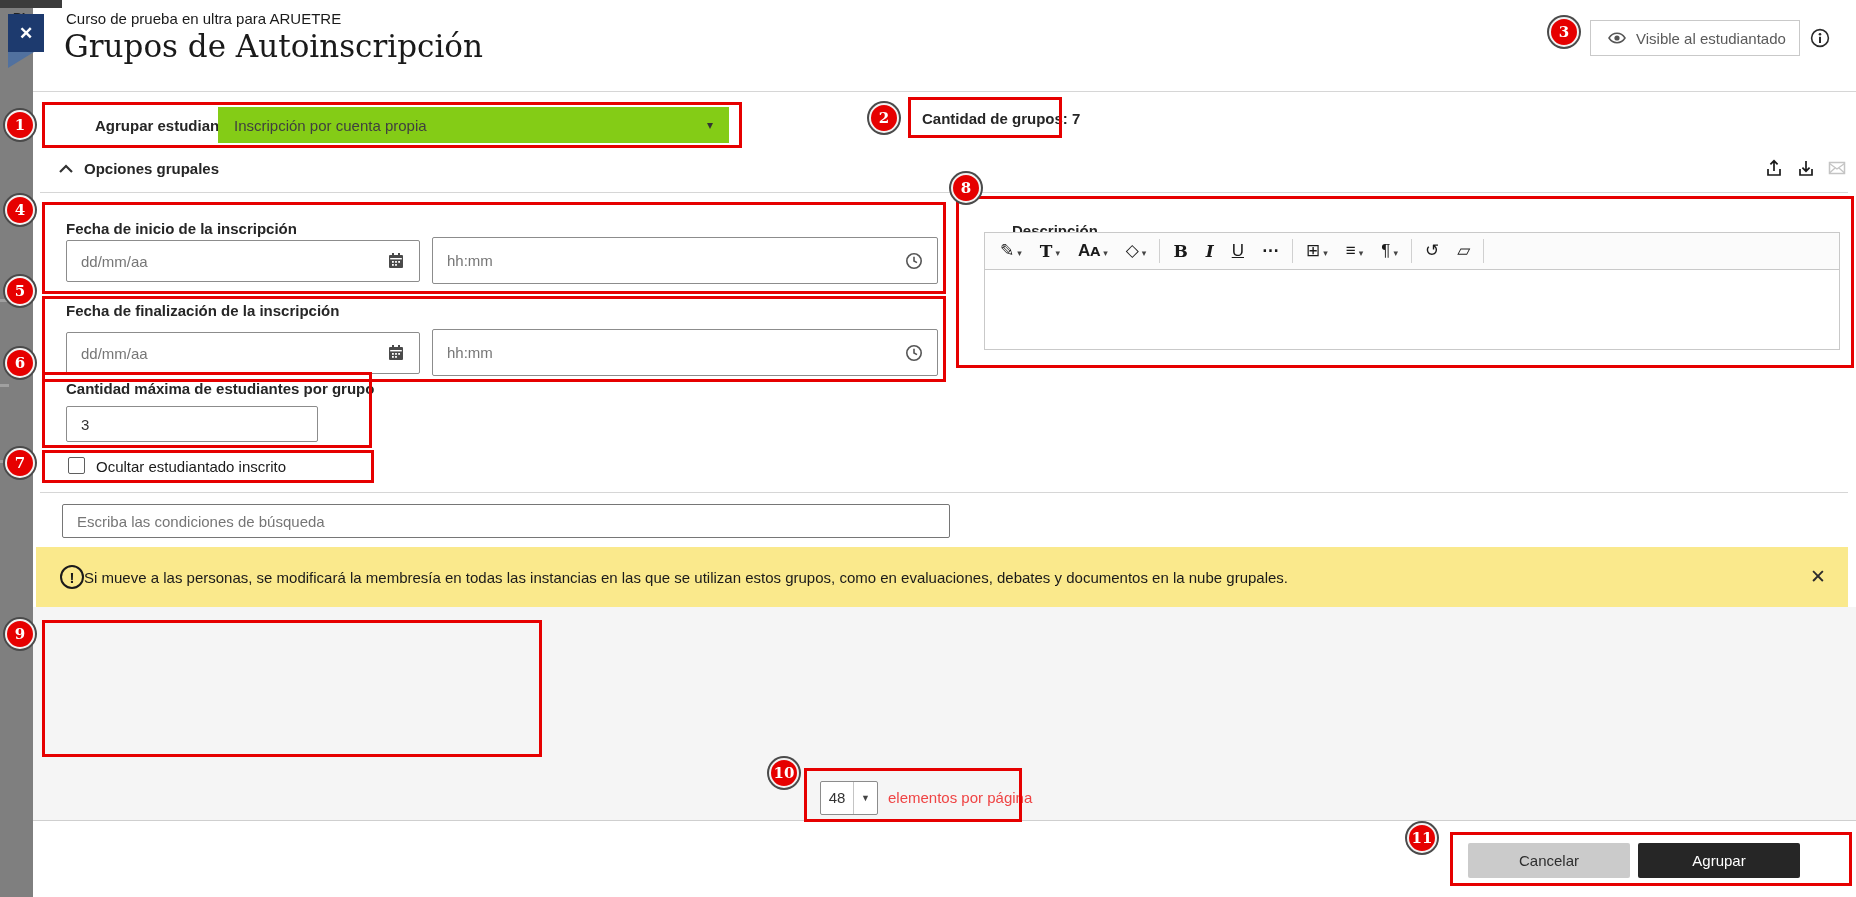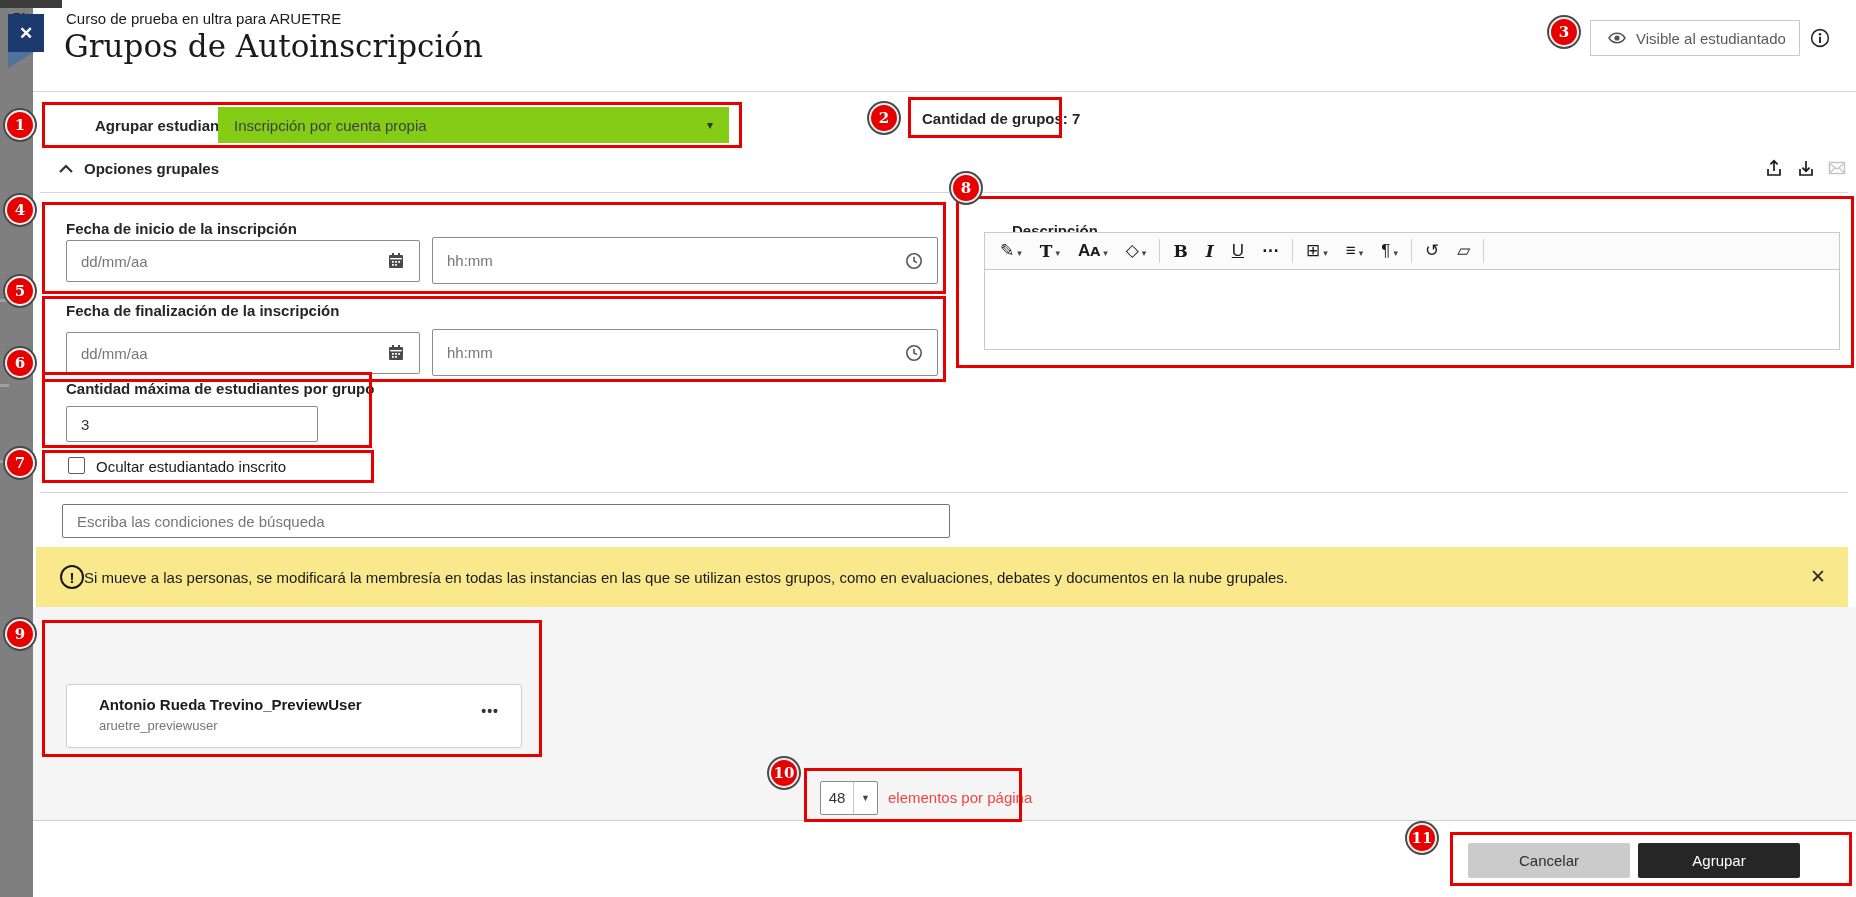--- a/index.html
+++ b/index.html
@@ -279,25 +279,20 @@
   <div class="abs editor-body"></div>
 
   <div class="abs banner">
     <span class="warn-circ">!</span>
     <span class="banner-text">Si mueve a las personas, se modificará la membresía en todas las instancias en las que se utilizan estos grupos, como en evaluaciones, debates y documentos en la nube grupales.</span>
     <span class="banner-close">✕</span>
   </div>
 
   <div class="abs gray-section"></div>
 
-  <div class="abs student-card">
-    <div class="st-name">Antonio Rueda Trevino_PreviewUser</div>
-    <div class="st-user">aruetre_previewuser</div>
-    <div class="st-menu">•••</div>
-  </div>
 
   <div class="abs pp-select">
     <span class="pp-val">48</span>
     <span class="pp-caret">▼</span>
   </div>
   <div class="abs pp-label">elementos por página</div>
 
   <div class="abs divider" style="left:33px; top:820px; width:1823px; background:#cfcfcf;"></div>
 
   <div class="abs footer"></div>

